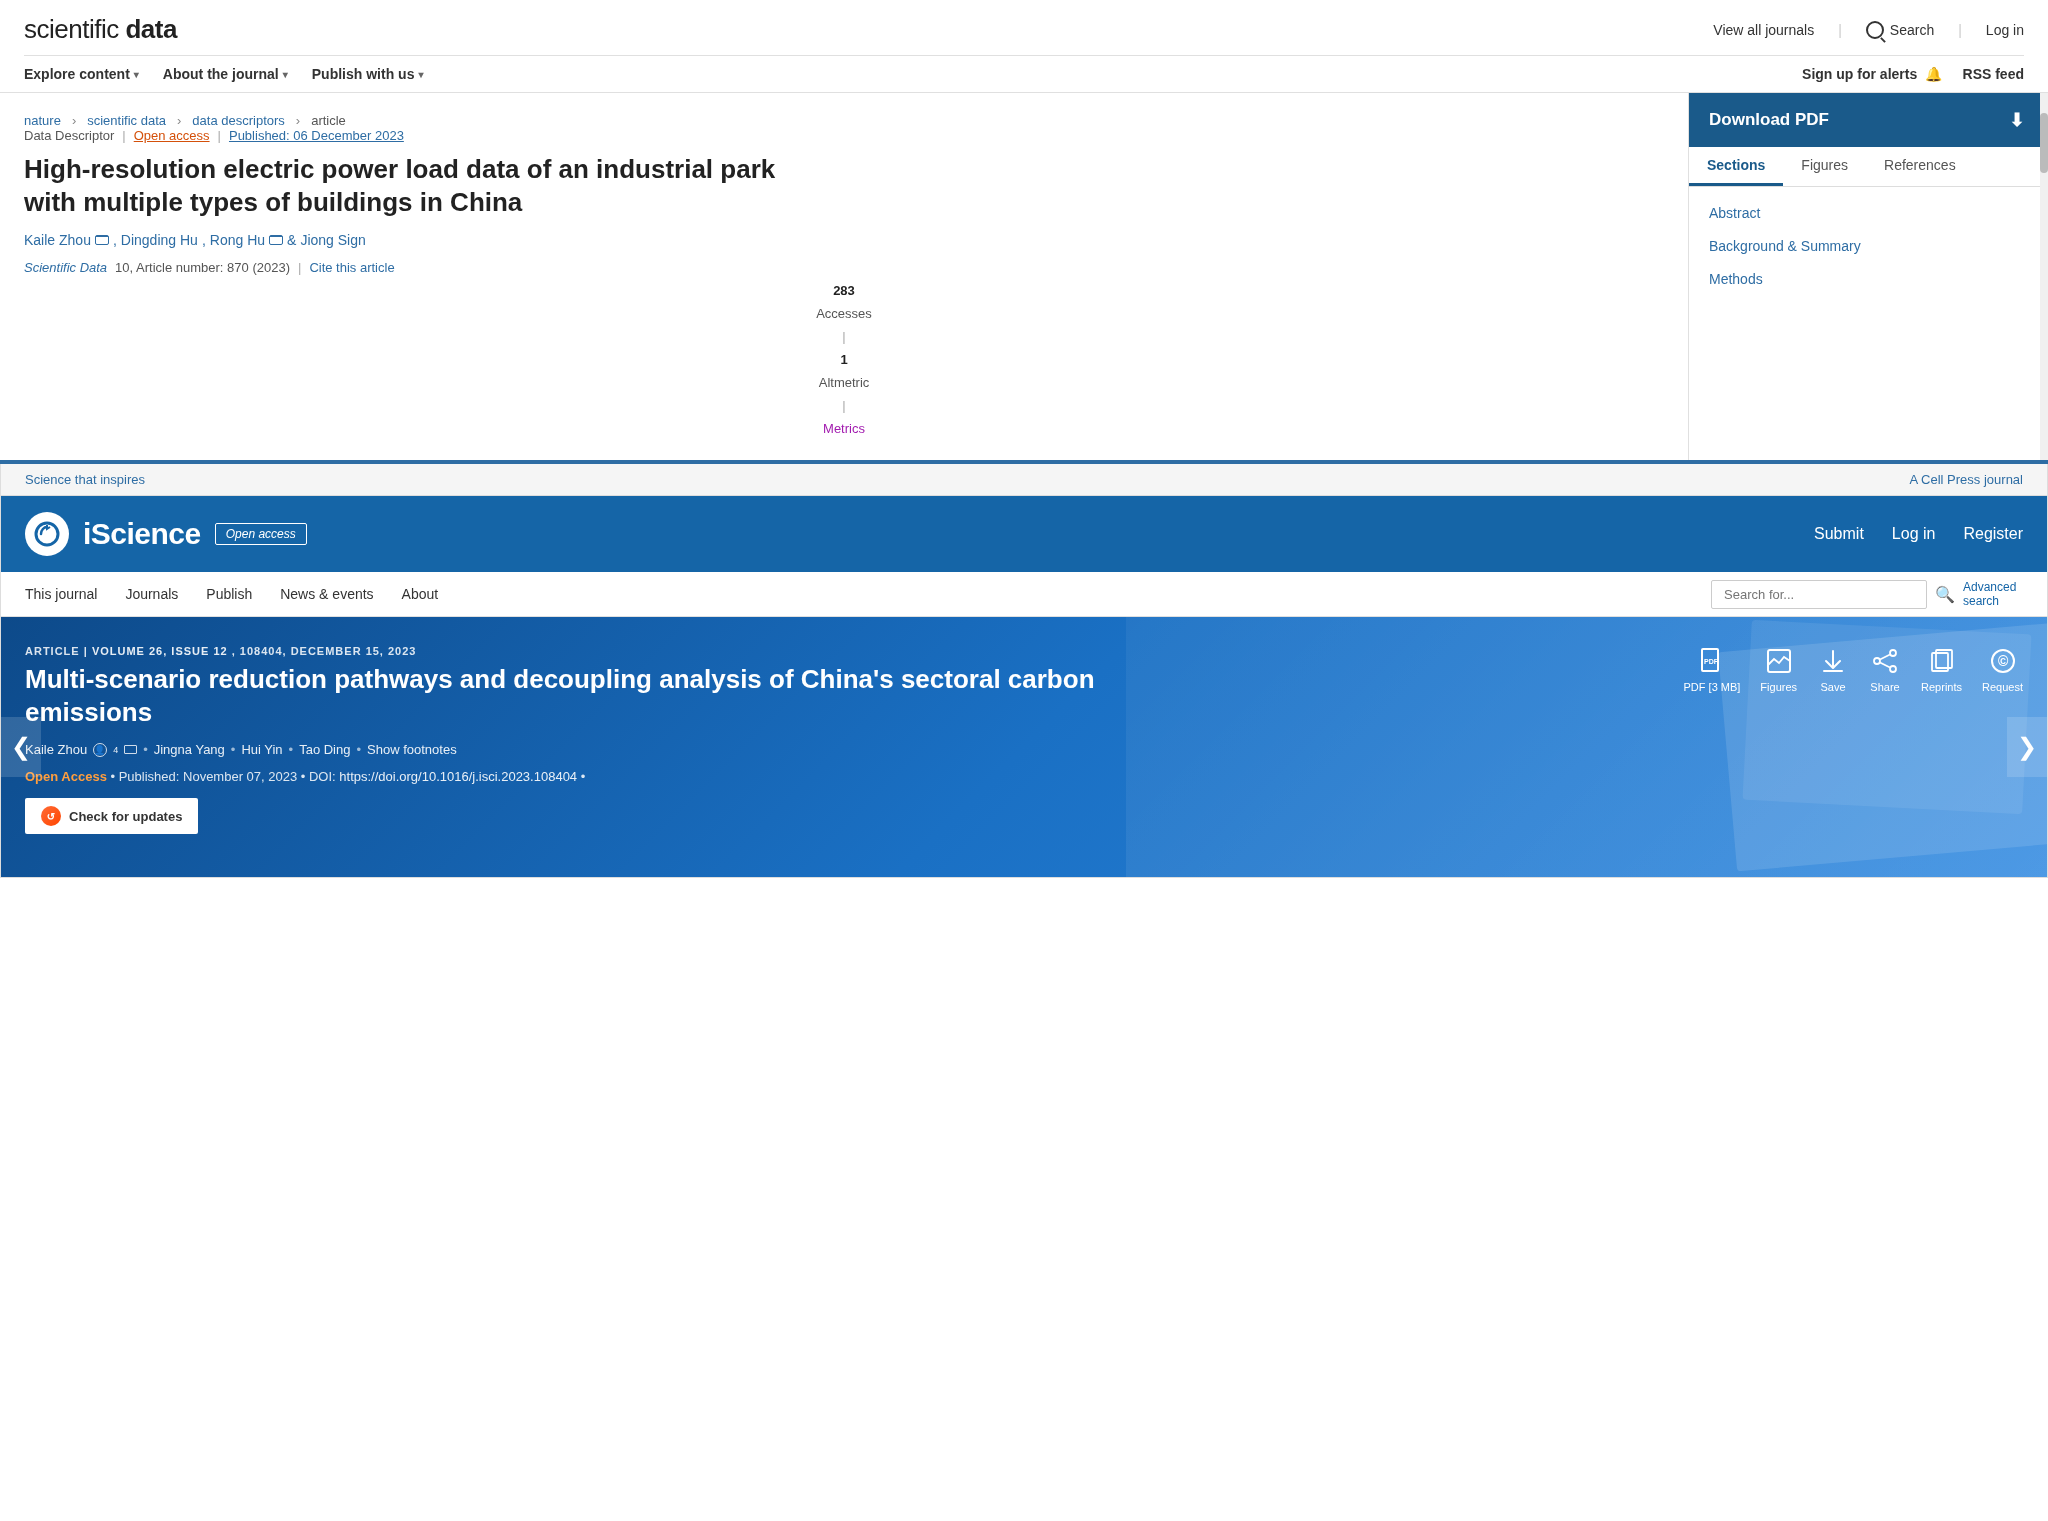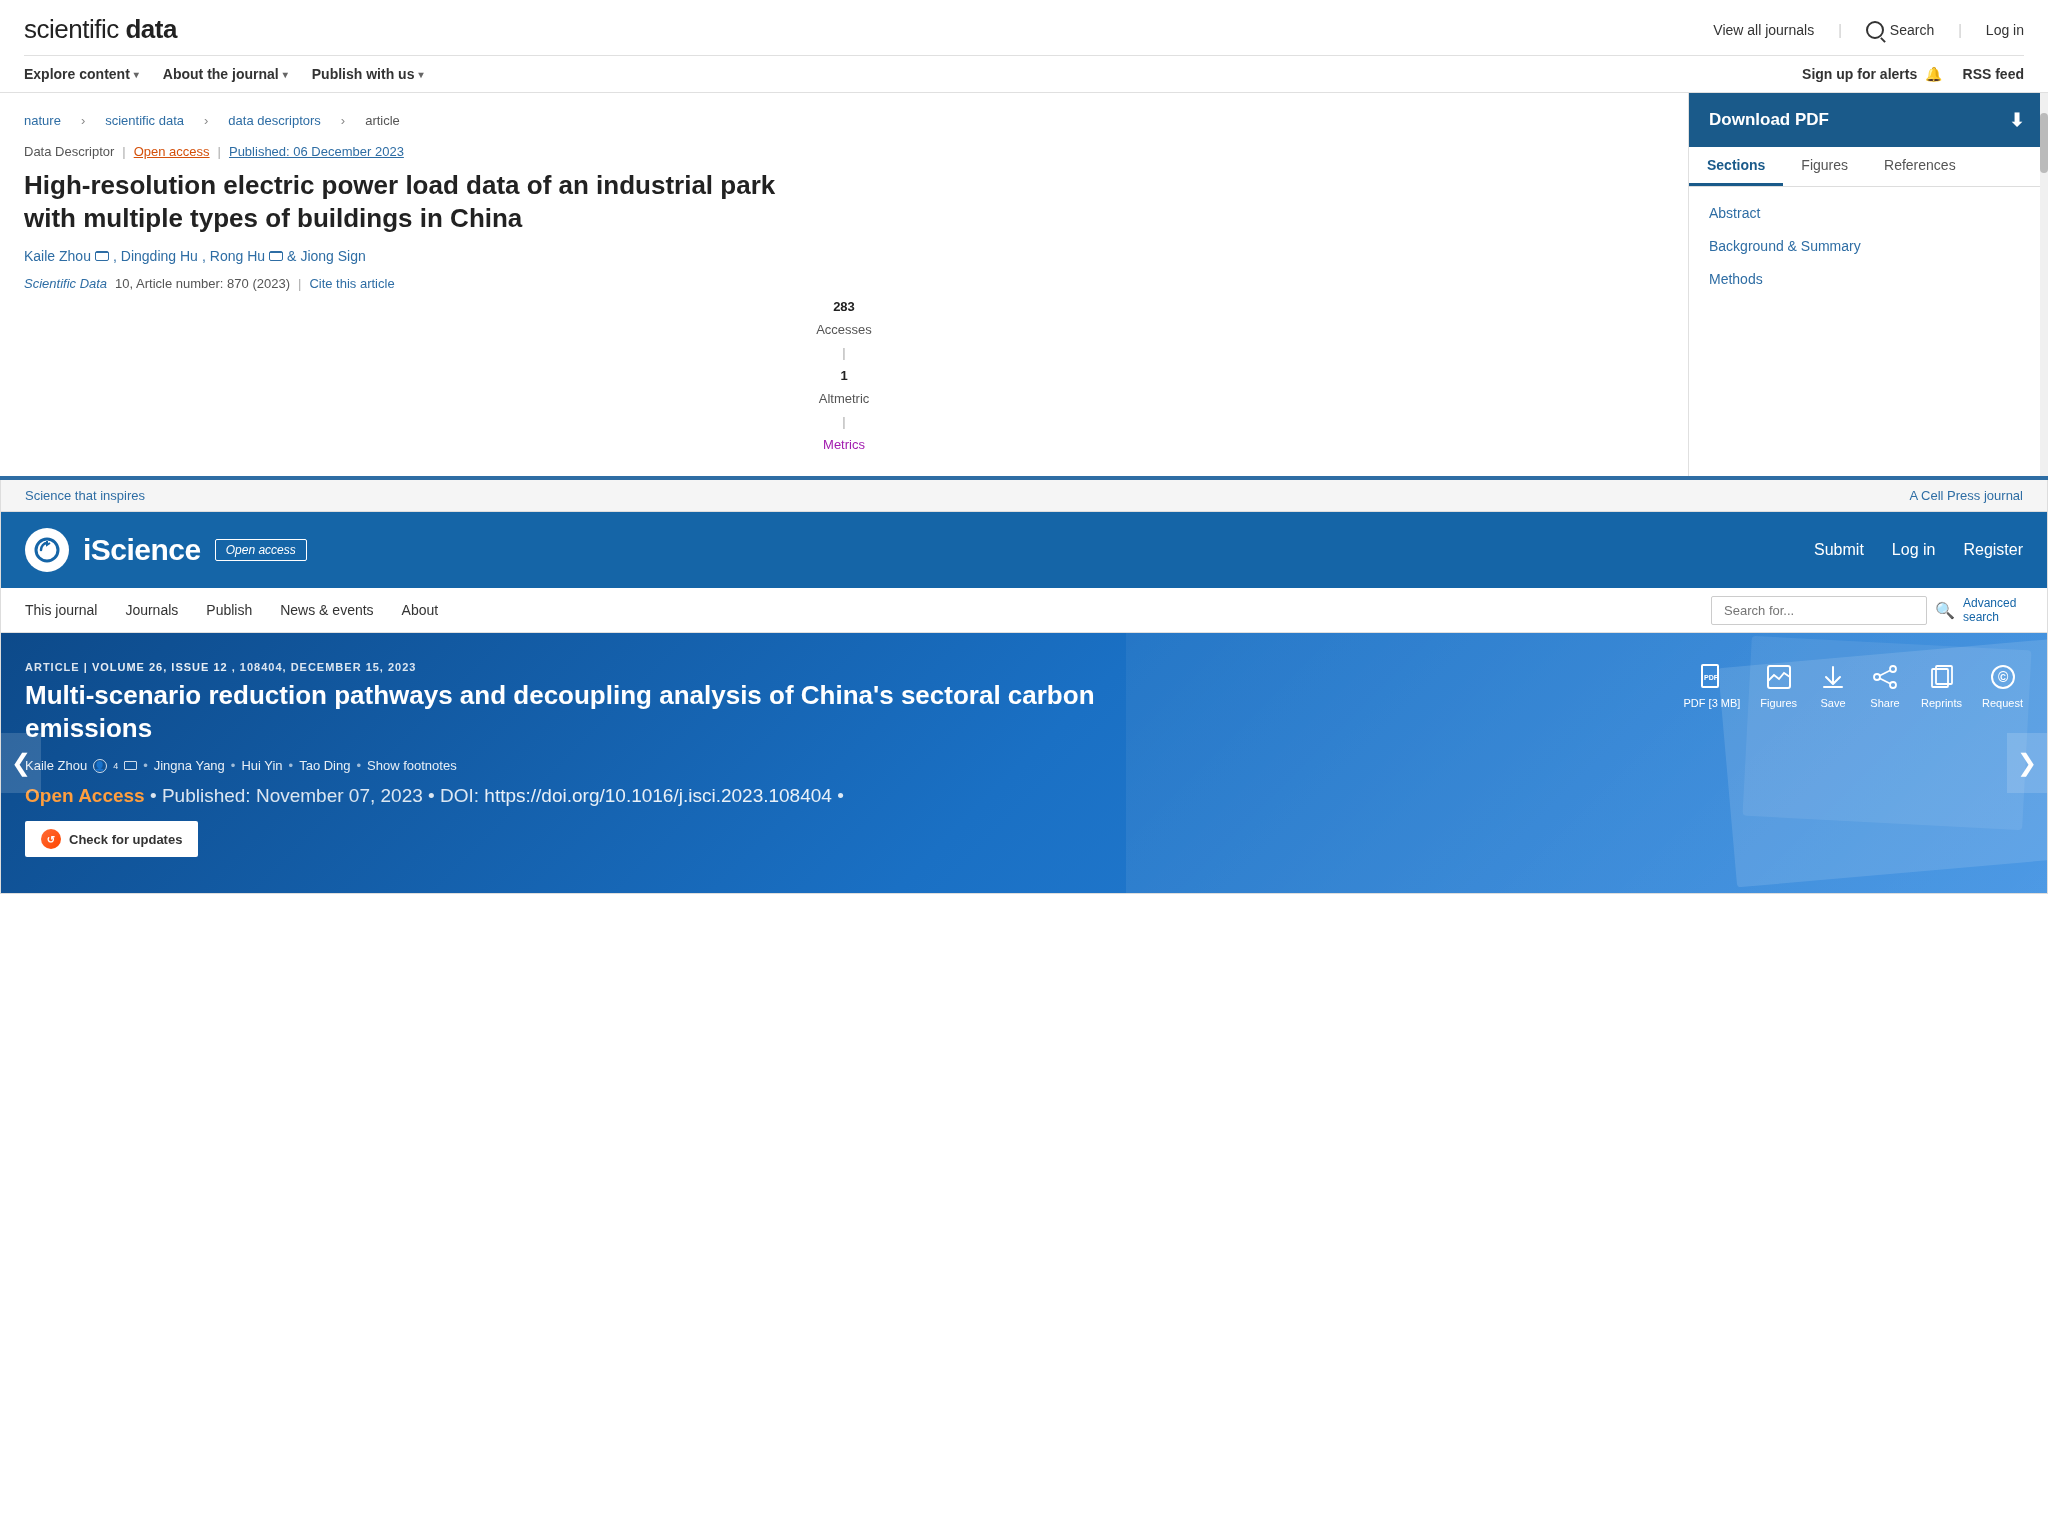--- a/index.html
+++ b/index.html
@@ -85,24 +85,23 @@
       border-bottom: 4px solid #2e6da4;
       background: #fff;
     }
     .article-main {
       flex: 1;
       padding: 20px 24px 24px;
     }
     .breadcrumb {
       font-size: 13px;
       color: #555;
-      margin-bottom: 16px;
-      display: flex;
-      align-items: center;
-      gap: 20px;
+      display: flex;
+      align-items: center;
+      gap: 11px;
     }
     .breadcrumb a { color: #2e6da4; text-decoration: none; }
     .breadcrumb-sep { color: #888; }
     .article-meta {
       font-size: 13px;
       color: #555;
       margin-bottom: 10px;
       display: flex;
       align-items: center;
       gap: 8px;
@@ -425,21 +424,21 @@
       justify-content: center;
       width: 14px; height: 14px;
       border: 1.5px solid rgba(255,255,255,0.8);
       border-radius: 50%;
       font-size: 9px;
     }
     .author-sup { font-size: 9px; vertical-align: super; }
     .show-footnotes { color: rgba(255,255,255,0.9); }
     .bullet { color: rgba(255,255,255,0.6); }
     .iscience-pub-info {
-      font-size: 19px;
+      font-size: 13px;
       color: rgba(255,255,255,0.85);
       margin-bottom: 14px;
     }
     .open-access-text { color: #ff9e3e; font-weight: 700; }
     .doi-link { color: rgba(255,255,255,0.9); text-decoration: none; }
     .check-updates-btn {
       display: inline-flex;
       align-items: center;
       gap: 8px;
       background: #fff;

